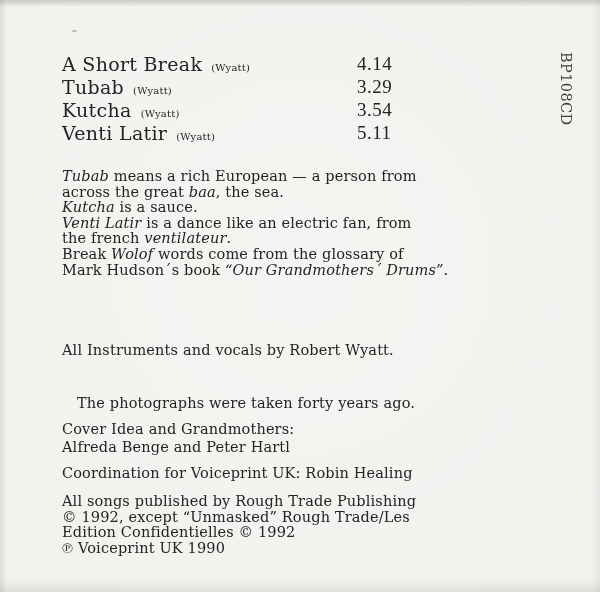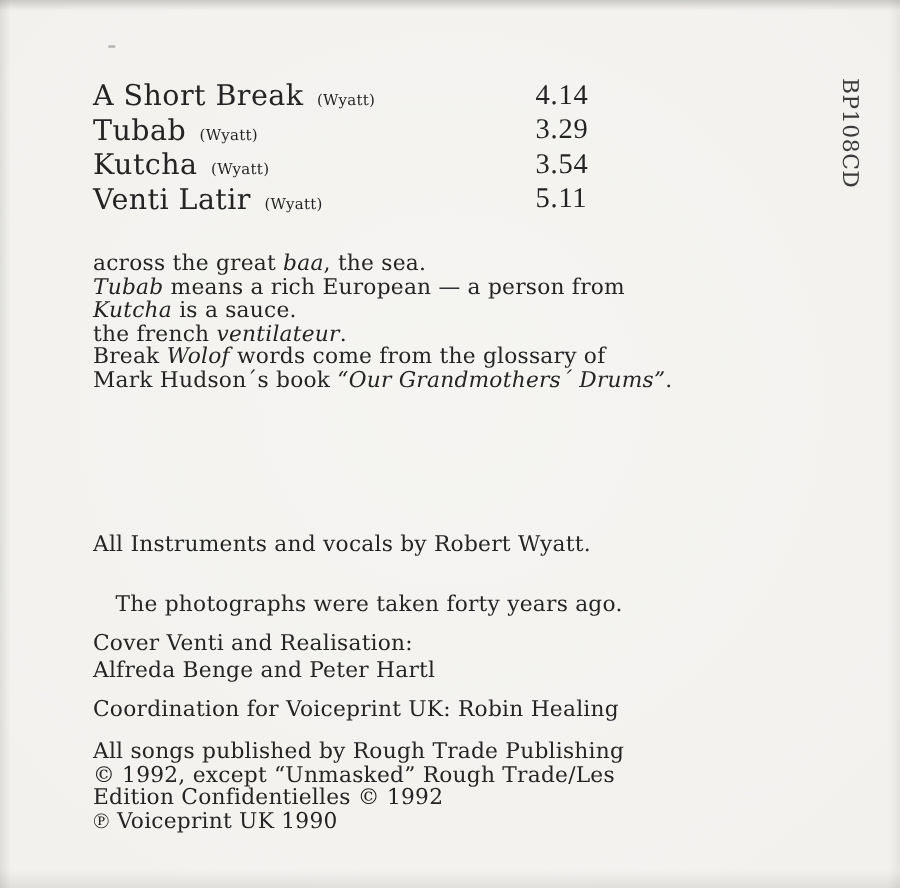--- a/index.html
+++ b/index.html
@@ -35,21 +35,21 @@
   .track-time { position: absolute; left: 295px; top: 0; font-size: 19px; letter-spacing: .5px; font-family: Liberation Serif, serif; }
 
   
   .glossary { position: absolute; left: 62px; top: 169px; }
   .gloss-line { white-space: nowrap; font-size: 14.5px; line-height: 15.6px; letter-spacing: .15px; }
   .it { font-style: italic; }
 
   
   .credits-p { position: absolute; left: 62px; }
   .credit-line { white-space: nowrap; font-size: 14.5px; letter-spacing: .15px; }
-  .p1 { top: 355px; text-align: right; } .p1 .credit-line { line-height: 17.6px; }
+  .p1 { top: 342px; text-align: right; } .p1 .credit-line { line-height: 17.6px; }
   .p2 { top: 395px; } .p2 .credit-line { line-height: 17.6px; margin-left: 15px; }
   .p3 { top: 421px; } .p3 .credit-line { line-height: 17.6px; }
   .p4 { top: 465px; } .p4 .credit-line { line-height: 17.6px; }
   .p5 { top: 494px; } .p5 .credit-line { line-height: 15.6px; }
 
   
   .spine {
     position: absolute; top: 52px; left: 558px;
     writing-mode: vertical-rl;
     font-size: 14.5px; letter-spacing: .4px;
@@ -75,38 +75,39 @@
     <span class="track-title">Kutcha</span><span class="track-credit">(Wyatt)</span>
     <span class="track-time">3.54</span>
   </div>
   <div class="track-row">
     <span class="track-title">Venti Latir</span><span class="track-credit">(Wyatt)</span>
     <span class="track-time">5.11</span>
   </div>
 </div>
 
 <div class="glossary">
+  <div class="gloss-line"><span class="it">Tubab</span><span> means a rich European — a person from</span></div>
   <div class="gloss-line"><span>across the great </span><span class="it">baa</span><span>, the sea.</span></div>
-  <div class="gloss-line"><span class="it">Tubab</span><span> means a rich European — a person from</span></div>
   <div class="gloss-line"><span class="it">Kutcha</span><span> is a sauce.</span></div>
+  <div class="gloss-line"><span class="it">Venti Latir</span><span> is a dance like an electric fan, from</span></div>
   <div class="gloss-line"><span>the french </span><span class="it">ventilateur</span><span>.</span></div>
   <div class="gloss-line"><span>Break </span><span class="it">Wolof</span><span> words come from the glossary of</span></div>
   <div class="gloss-line"><span>Mark Hudson´s book </span><span class="it">“Our Grandmothers´ Drums”</span><span>.</span></div>
 </div>
 
 <div class="credits-p p1">
   <div class="credit-line">All Instruments and vocals by Robert Wyatt.</div>
 </div>
 
 <div class="credits-p p2">
   <div class="credit-line">The photographs were taken forty years ago.</div>
 </div>
 
 <div class="credits-p p3">
-  <div class="credit-line">Cover Venti and Realisation:</div>
+  <div class="credit-line">Cover Idea and Grandmothers:</div>
   <div class="credit-line">Alfreda Benge and Peter Hartl</div>
 </div>
 
 <div class="credits-p p4">
   <div class="credit-line">Coordination for Voiceprint UK: Robin Healing</div>
 </div>
 
 <div class="credits-p p5">
   <div class="credit-line">All songs published by Rough Trade Publishing</div>
   <div class="credit-line">© 1992, except “Unmasked” Rough Trade/Les</div>

